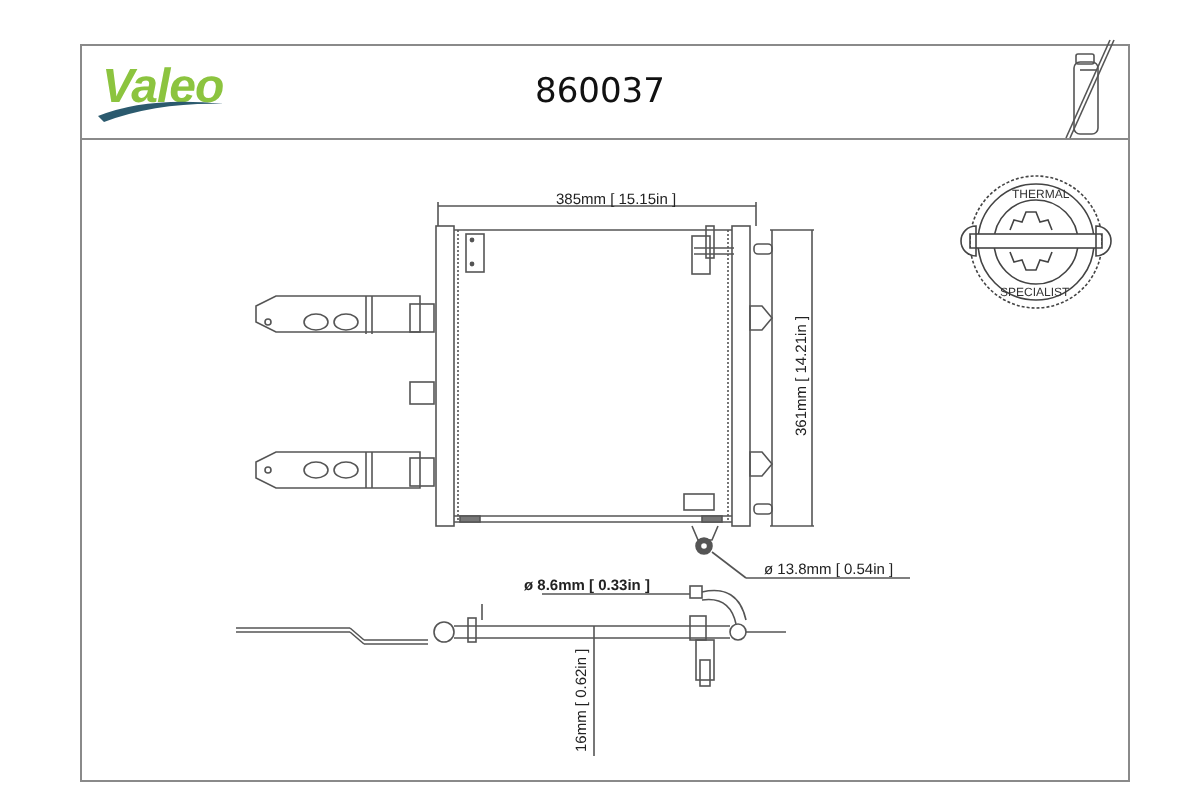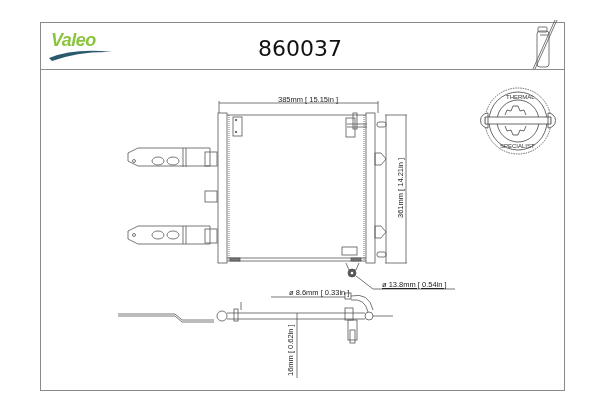--- a/index.html
+++ b/index.html
@@ -1,21 +1,21 @@
 <!DOCTYPE html>
 <html><head>
 <meta charset="utf-8">
 <style>
   html,body{margin:0;padding:0;background:#ffffff;}
   body{width:600px;height:400px;position:relative;overflow:hidden;font-family:"Liberation Sans",sans-serif;}
   .frame{position:absolute;left:40px;top:22px;width:525px;height:369px;border:1px solid #8a8a8a;box-sizing:border-box;}
   .header-divider{position:absolute;left:40px;top:69px;width:525px;height:1px;background:#8a8a8a;}
   .logo{position:absolute;left:44px;top:30px;width:72px;height:34px;}
-  .logo-text{position:absolute;left:7px;top:0px;font-size:18px;font-weight:bold;font-style:italic;color:#8cc43f;letter-spacing:-0.5px;font-family:"Liberation Sans",sans-serif;}
-  .part-number{position:absolute;left:240px;top:36px;width:120px;text-align:center;font-size:22px;color:#111;font-family:"DejaVu Sans",sans-serif;}
+  .logo-text{position:absolute;left:7px;top:0px;font-size:24px;font-weight:bold;font-style:italic;color:#8cc43f;letter-spacing:-0.5px;font-family:"Liberation Sans",sans-serif;}
+  .part-number{position:absolute;left:240px;top:36px;width:120px;text-align:center;font-size:17px;color:#111;font-family:"DejaVu Sans",sans-serif;}
   .dim{position:absolute;font-size:7.5px;color:#222;white-space:nowrap;font-family:"Liberation Sans",sans-serif;}
   .dim-v{transform:rotate(-90deg);transform-origin:left top;}
   svg{position:absolute;left:0;top:0;}
   .badge-text{font-size:6px;fill:#333;font-family:"Liberation Sans",sans-serif;}
 </style>
 </head>
 <body>
 
 <div class="frame"></div>
 <div class="header-divider"></div>
@@ -137,15 +137,15 @@
     <rect x="350" y="330" width="5" height="13"></rect>
     <circle cx="369" cy="316" r="4"></circle>
     <line x1="373" y1="316" x2="393" y2="316"></line>
 
     <line x1="297" y1="313" x2="297" y2="378"></line>
   </g>
 </svg>
 
 <div class="dim" style="left:278px;top:95px;">385mm [ 15.15in ]</div>
 <div class="dim dim-v" style="left:396px;top:218px;">361mm [ 14.21in ]</div>
-<div class="dim" style="left:382px;top:280px;text-decoration:underline;">ø 13.8mm [ 0.54in ]</div>
-<div class="dim" style="left:289px;top:288px;">ø 8.6mm [ 0.33in ]</div>
+<div class="dim" style="left:382px;top:280px;">ø 13.8mm [ 0.54in ]</div>
+<div class="dim" style="left:262px;top:288px;font-weight:bold;">ø 8.6mm [ 0.33in ]</div>
 <div class="dim dim-v" style="left:286px;top:376px;">16mm [ 0.62in ]</div>
 
 </body></html>

